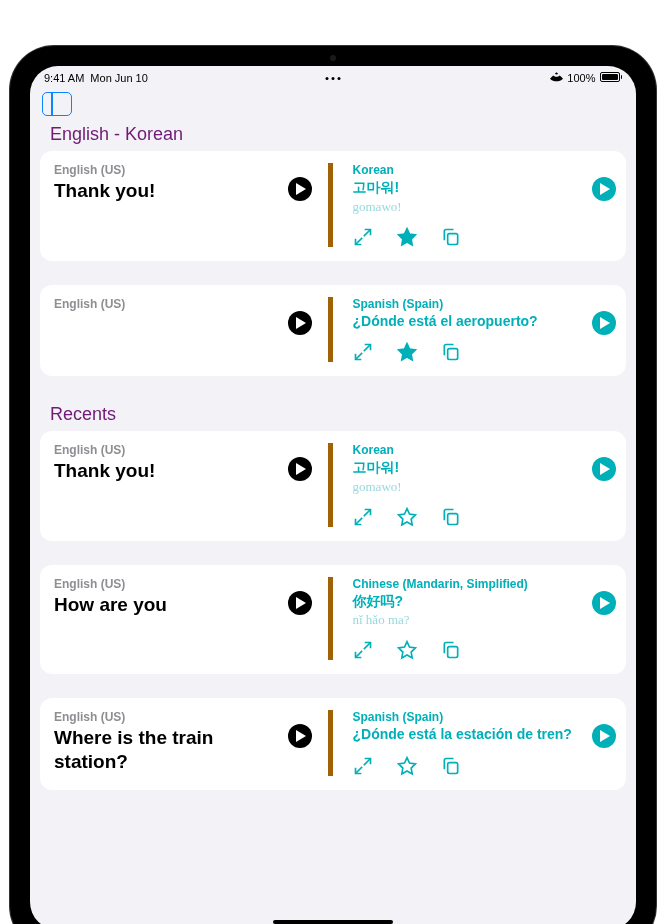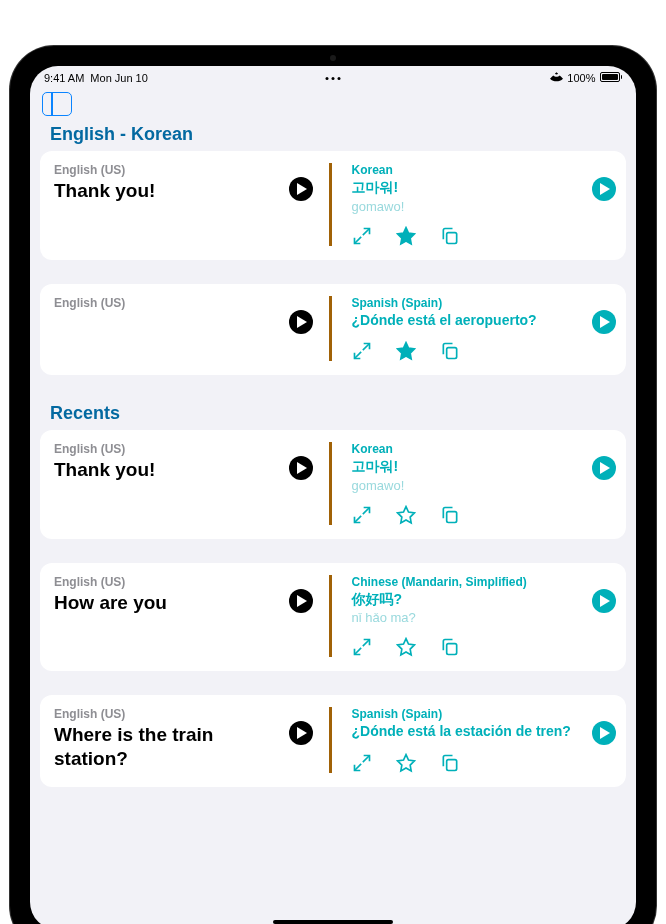--- a/index.html
+++ b/index.html
@@ -88,37 +88,37 @@
       width: 1.5px;
       background: #0a84ff;
     }
     .content {
       flex: 1;
       overflow-y: auto;
       padding: 0 10px 20px;
     }
     .section-header {
       font-size: 18px;
-      font-weight: 700;
-      color: #0369a1;
+      font-weight: 400;
+      color: #701a75;
       padding: 4px 10px 6px;
     }
     .card {
       background: #fff;
       border-radius: 12px;
       padding: 12px 14px 14px;
       margin-bottom: 24px;
       display: flex;
       gap: 8px;
     }
     .col {
       position: relative;
     }
     .col-left { flex: 1; padding-right: 40px; }
-    .col-right { flex: 1; padding-left: 20px; padding-right: 34px; border-left: 3px solid #a16207; }
+    .col-right { flex: 1; padding-left: 20px; padding-right: 34px; border-left: 5px solid #a16207; }
     .lang-label {
       font-size: 12px;
       font-weight: 600;
       color: #8e8e93;
       margin-bottom: 2px;
     }
     .lang-label-teal { color: #00b0b9; }
     .src-text {
       font-size: 19px;
       font-weight: 700;
@@ -128,20 +128,21 @@
     .tgt-text {
       font-size: 14px;
       font-weight: 700;
       color: #00b0b9;
       line-height: 1.25;
     }
     .romanization {
       font-size: 13px;
       color: #99d9dd;
       margin-top: 2px;
+      font-family: Liberation Serif, serif;
     }
     .play-btn-dark {
       position: absolute;
       right: 8px;
       top: 14px;
       width: 24px;
       height: 24px;
       background: #000;
       border-radius: 50%;
       display: flex;

